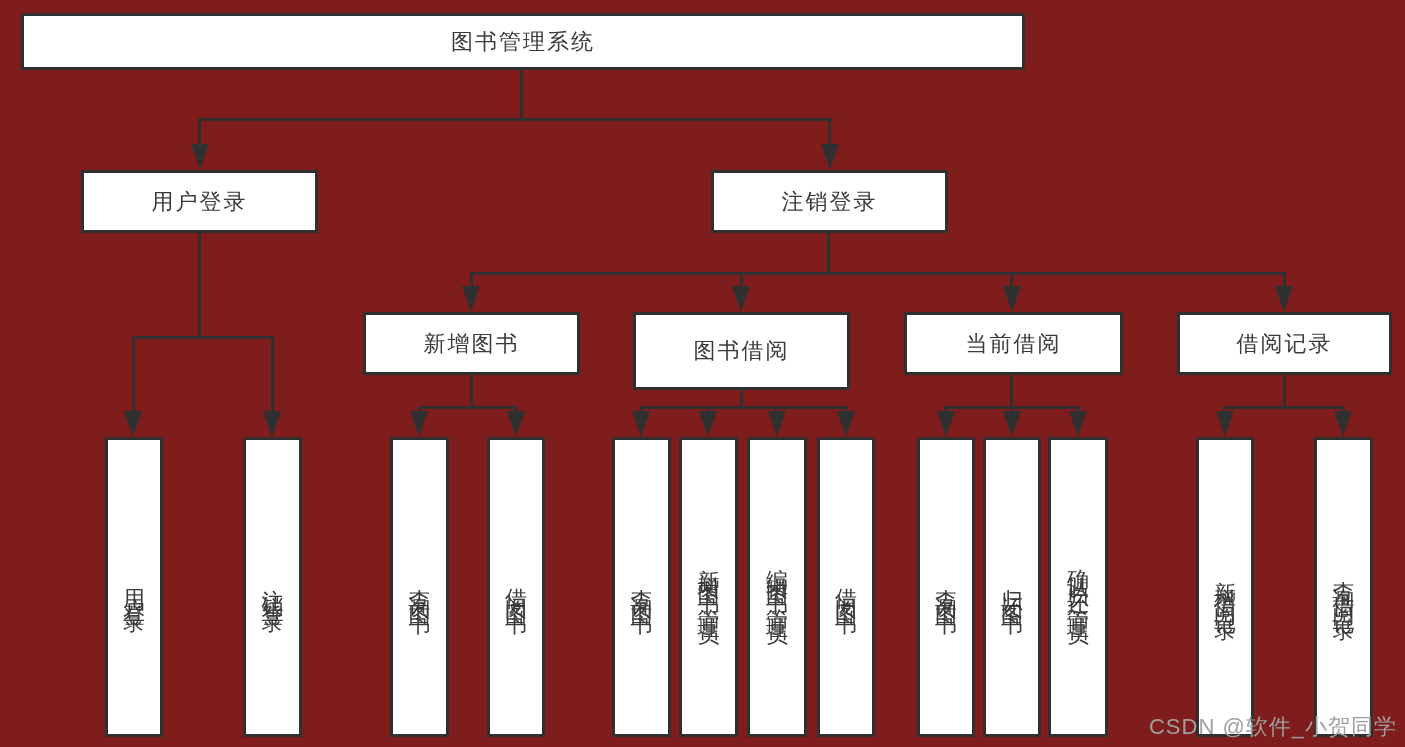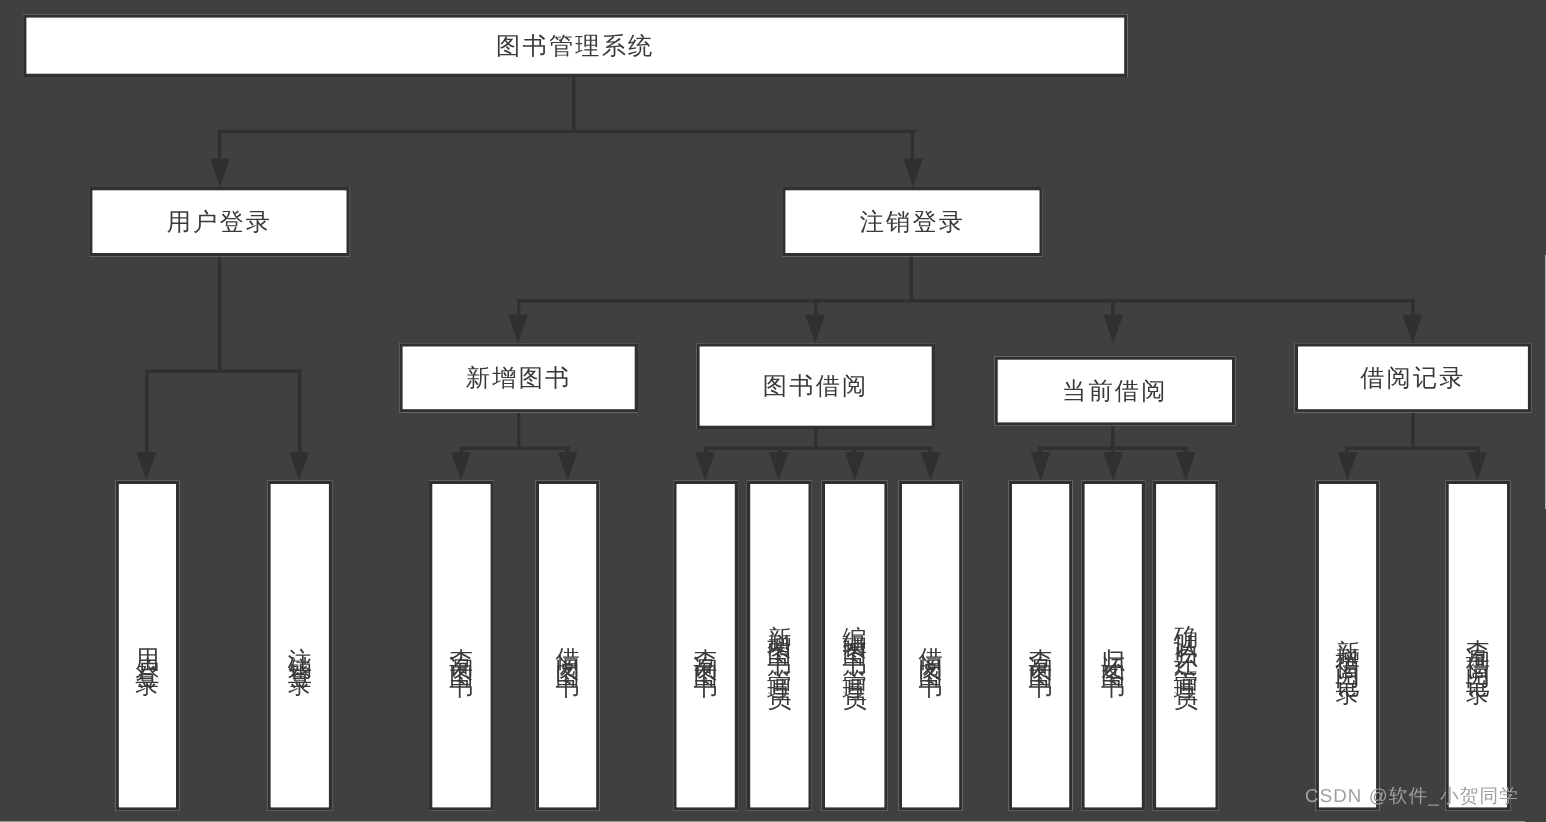--- a/index.html
+++ b/index.html
@@ -1,20 +1,20 @@
 <!DOCTYPE html>
 <html><head>
 <meta charset="utf-8">
 <style>
   html, body { margin: 0; padding: 0; background: #ffffff; }
   .stage {
     position: relative;
     width: 1405px;
     height: 747px;
-    background: #404040;
+    background: #7f1d1d;
     overflow: hidden;
     font-family: "Liberation Sans", "DejaVu Sans", sans-serif;
     text-decoration: underline;
   }
   .box {
     position: absolute;
     box-sizing: border-box;
     background: #ffffff;
     border: 3px solid #303030;
     color: #3a3a3a;
@@ -42,22 +42,22 @@
     width: 0;
     height: 0;
     border-left: 9px solid transparent;
     border-right: 9px solid transparent;
     border-top: 26px solid #303030;
     z-index: 1;
   }
   .watermark {
     position: absolute;
     top: 712px;
-    right: 24px;
-    font-size: 17px;
+    right: 8px;
+    font-size: 22px;
     color: #9f9f9f;
     letter-spacing: 1px;
     z-index: 5;
     white-space: nowrap;
   }
 </style>
 </head>
 <body>
 
 <div class="stage">
@@ -117,21 +117,21 @@
       <div class="arrow" style="left: 1334px; top: 411px;"></div>
     </div>
 
   <div class="box h" style="left:21px; top:13px; width:1004px; height:57px;">图书管理系统</div>
 
   <div class="box h" style="left:81px; top:170px; width:237px; height:63px;">用户登录</div>
   <div class="box h" style="left:711px; top:170px; width:237px; height:63px;">注销登录</div>
 
   <div class="box h" style="left:363px; top:312px; width:217px; height:63px;">新增图书</div>
   <div class="box h" style="left:633px; top:312px; width:217px; height:78px;">图书借阅</div>
-  <div class="box h" style="left:904px; top:324px; width:219px; height:63px;">当前借阅</div>
+  <div class="box h" style="left:904px; top:312px; width:219px; height:63px;">当前借阅</div>
   <div class="box h" style="left:1177px; top:312px; width:215px; height:63px;">借阅记录</div>
 
   <div class="box v" style="left:105px; top:437px; width:58px; height:300px;">用户登录</div>
   <div class="box v" style="left:243px; top:437px; width:59px; height:300px;">注销登录</div>
 
   <div class="box v" style="left:390px; top:437px; width:59px; height:300px;">查询图书</div>
   <div class="box v" style="left:487px; top:437px; width:58px; height:300px;">借阅图书</div>
 
   <div class="box v" style="left:612px; top:437px; width:59px; height:300px;">查询图书</div>
   <div class="box v" style="left:679px; top:437px; width:59px; height:300px;">新增图书（管理员）</div>

